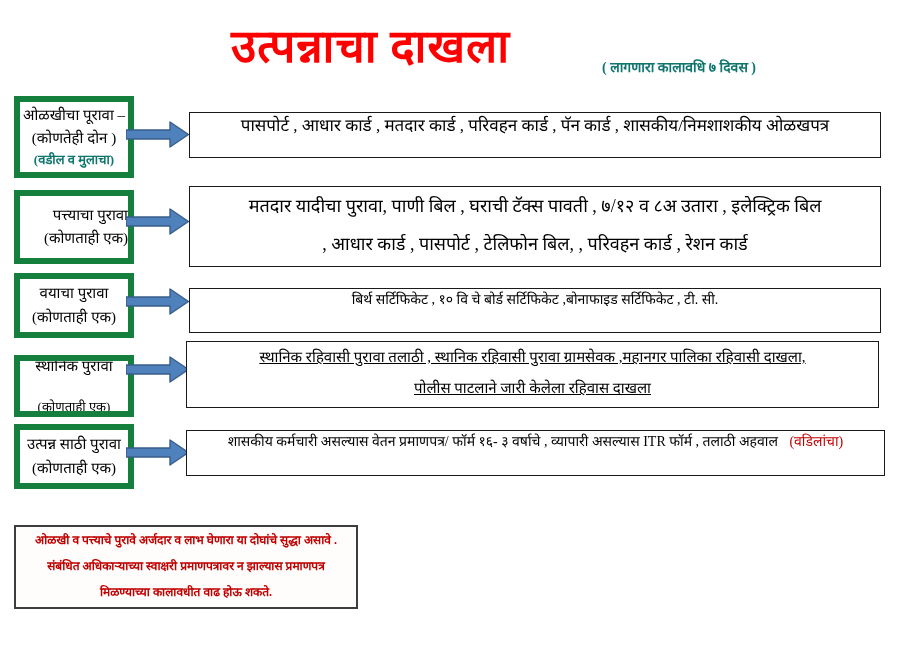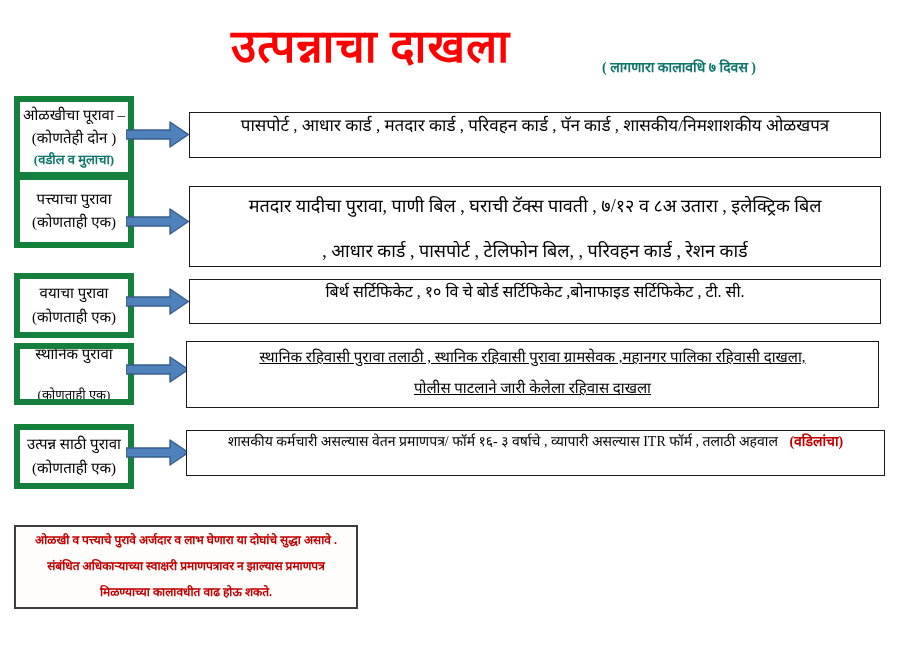--- a/index.html
+++ b/index.html
@@ -26,33 +26,33 @@
   .arrow{position:absolute;width:64px;height:31px;}
   .content-box{
     position:absolute;border:1px solid #1a1a1a;background:#fff;
     display:flex;flex-direction:column;justify-content:flex-start;
     text-align:center;overflow:hidden;
   }
   .cline{white-space:nowrap;}
   #row1-label{top:96px;height:70px;}
   #row1-arrow{left:126px;top:119px;}
   #row1-content{left:189px;top:112px;width:690px;height:44px;font-size:17px;}
-  #row2-label{top:174px;height:62px;}
+  #row2-label{top:190px;height:62px;align-items:flex-end;}
   #row2-arrow{left:126px;top:206px;}
-  #row2-content{left:189px;top:186px;width:690px;height:79px;font-size:18px;line-height:38px;gap:7px;}
+  #row2-content{left:189px;top:186px;width:690px;height:79px;font-size:18px;line-height:38px;}
   #row3-label{top:273px;height:53px;}
   #row3-arrow{left:126px;top:286px;}
-  #row3-content{left:189px;top:279px;width:690px;height:43px;font-size:16px;}
-  #row4-label{top:343px;height:50px;gap:18px;}
+  #row3-content{left:189px;top:288px;width:690px;height:43px;font-size:14px;}
+  #row4-label{top:355px;height:50px;gap:18px;}
   #row4-arrow{left:126px;top:354px;}
   #row4-content{left:186px;top:341px;width:691px;height:65px;font-size:15px;line-height:31px;text-decoration:underline;}
   #row5-label{top:424px;height:53px;}
   #row5-arrow{left:126px;top:437px;}
   #row5-content{left:186px;top:430px;width:697px;height:44px;font-size:14px;}
-  .content-note{color:#c00000;font-weight:bold;margin-left:8px;}
+  .content-note{color:#c00000;font-weight:normal;margin-left:8px;}
   .footnote{
     position:absolute;left:14px;top:525px;width:340px;height:80px;
     border:2px solid #3d3d3d;background:#fffdfb;color:#c00000;
     display:flex;flex-direction:column;align-items:center;justify-content:center;
     font-size:12px;font-weight:bold;line-height:2.15;text-align:center;overflow:hidden;
   }
   .footnote div{white-space:nowrap;}
 </style>
 </head>
 <body>

